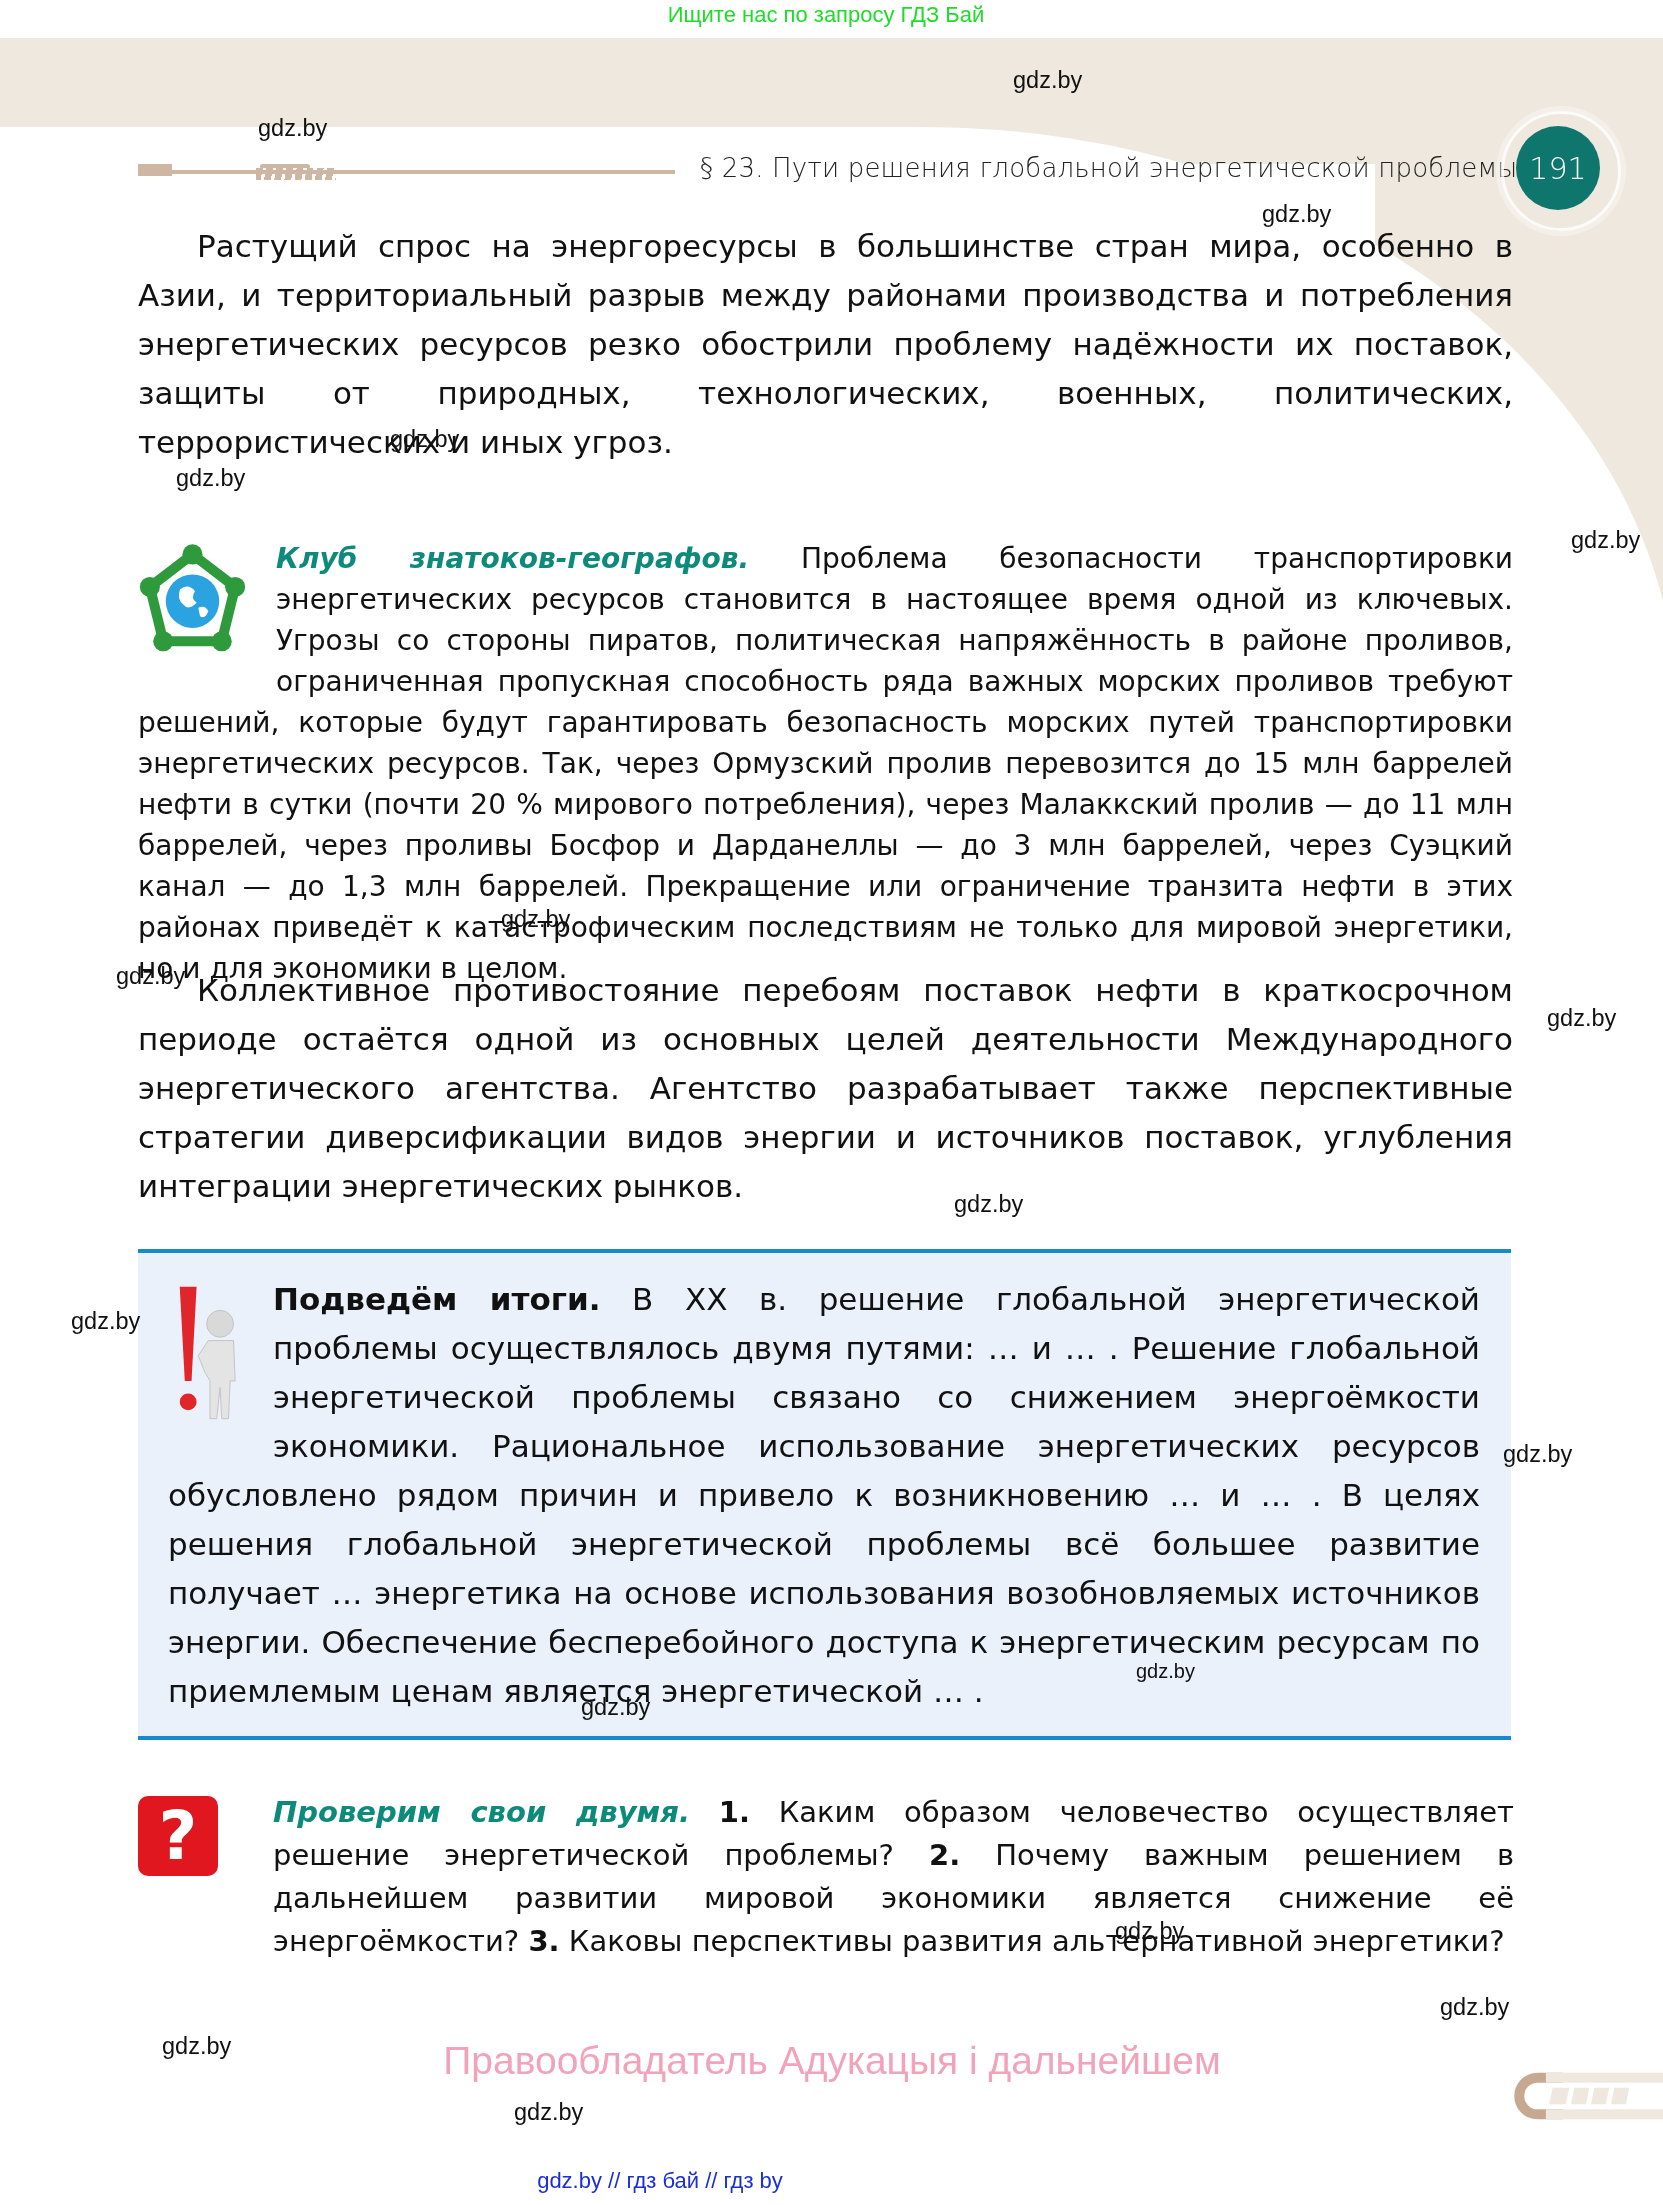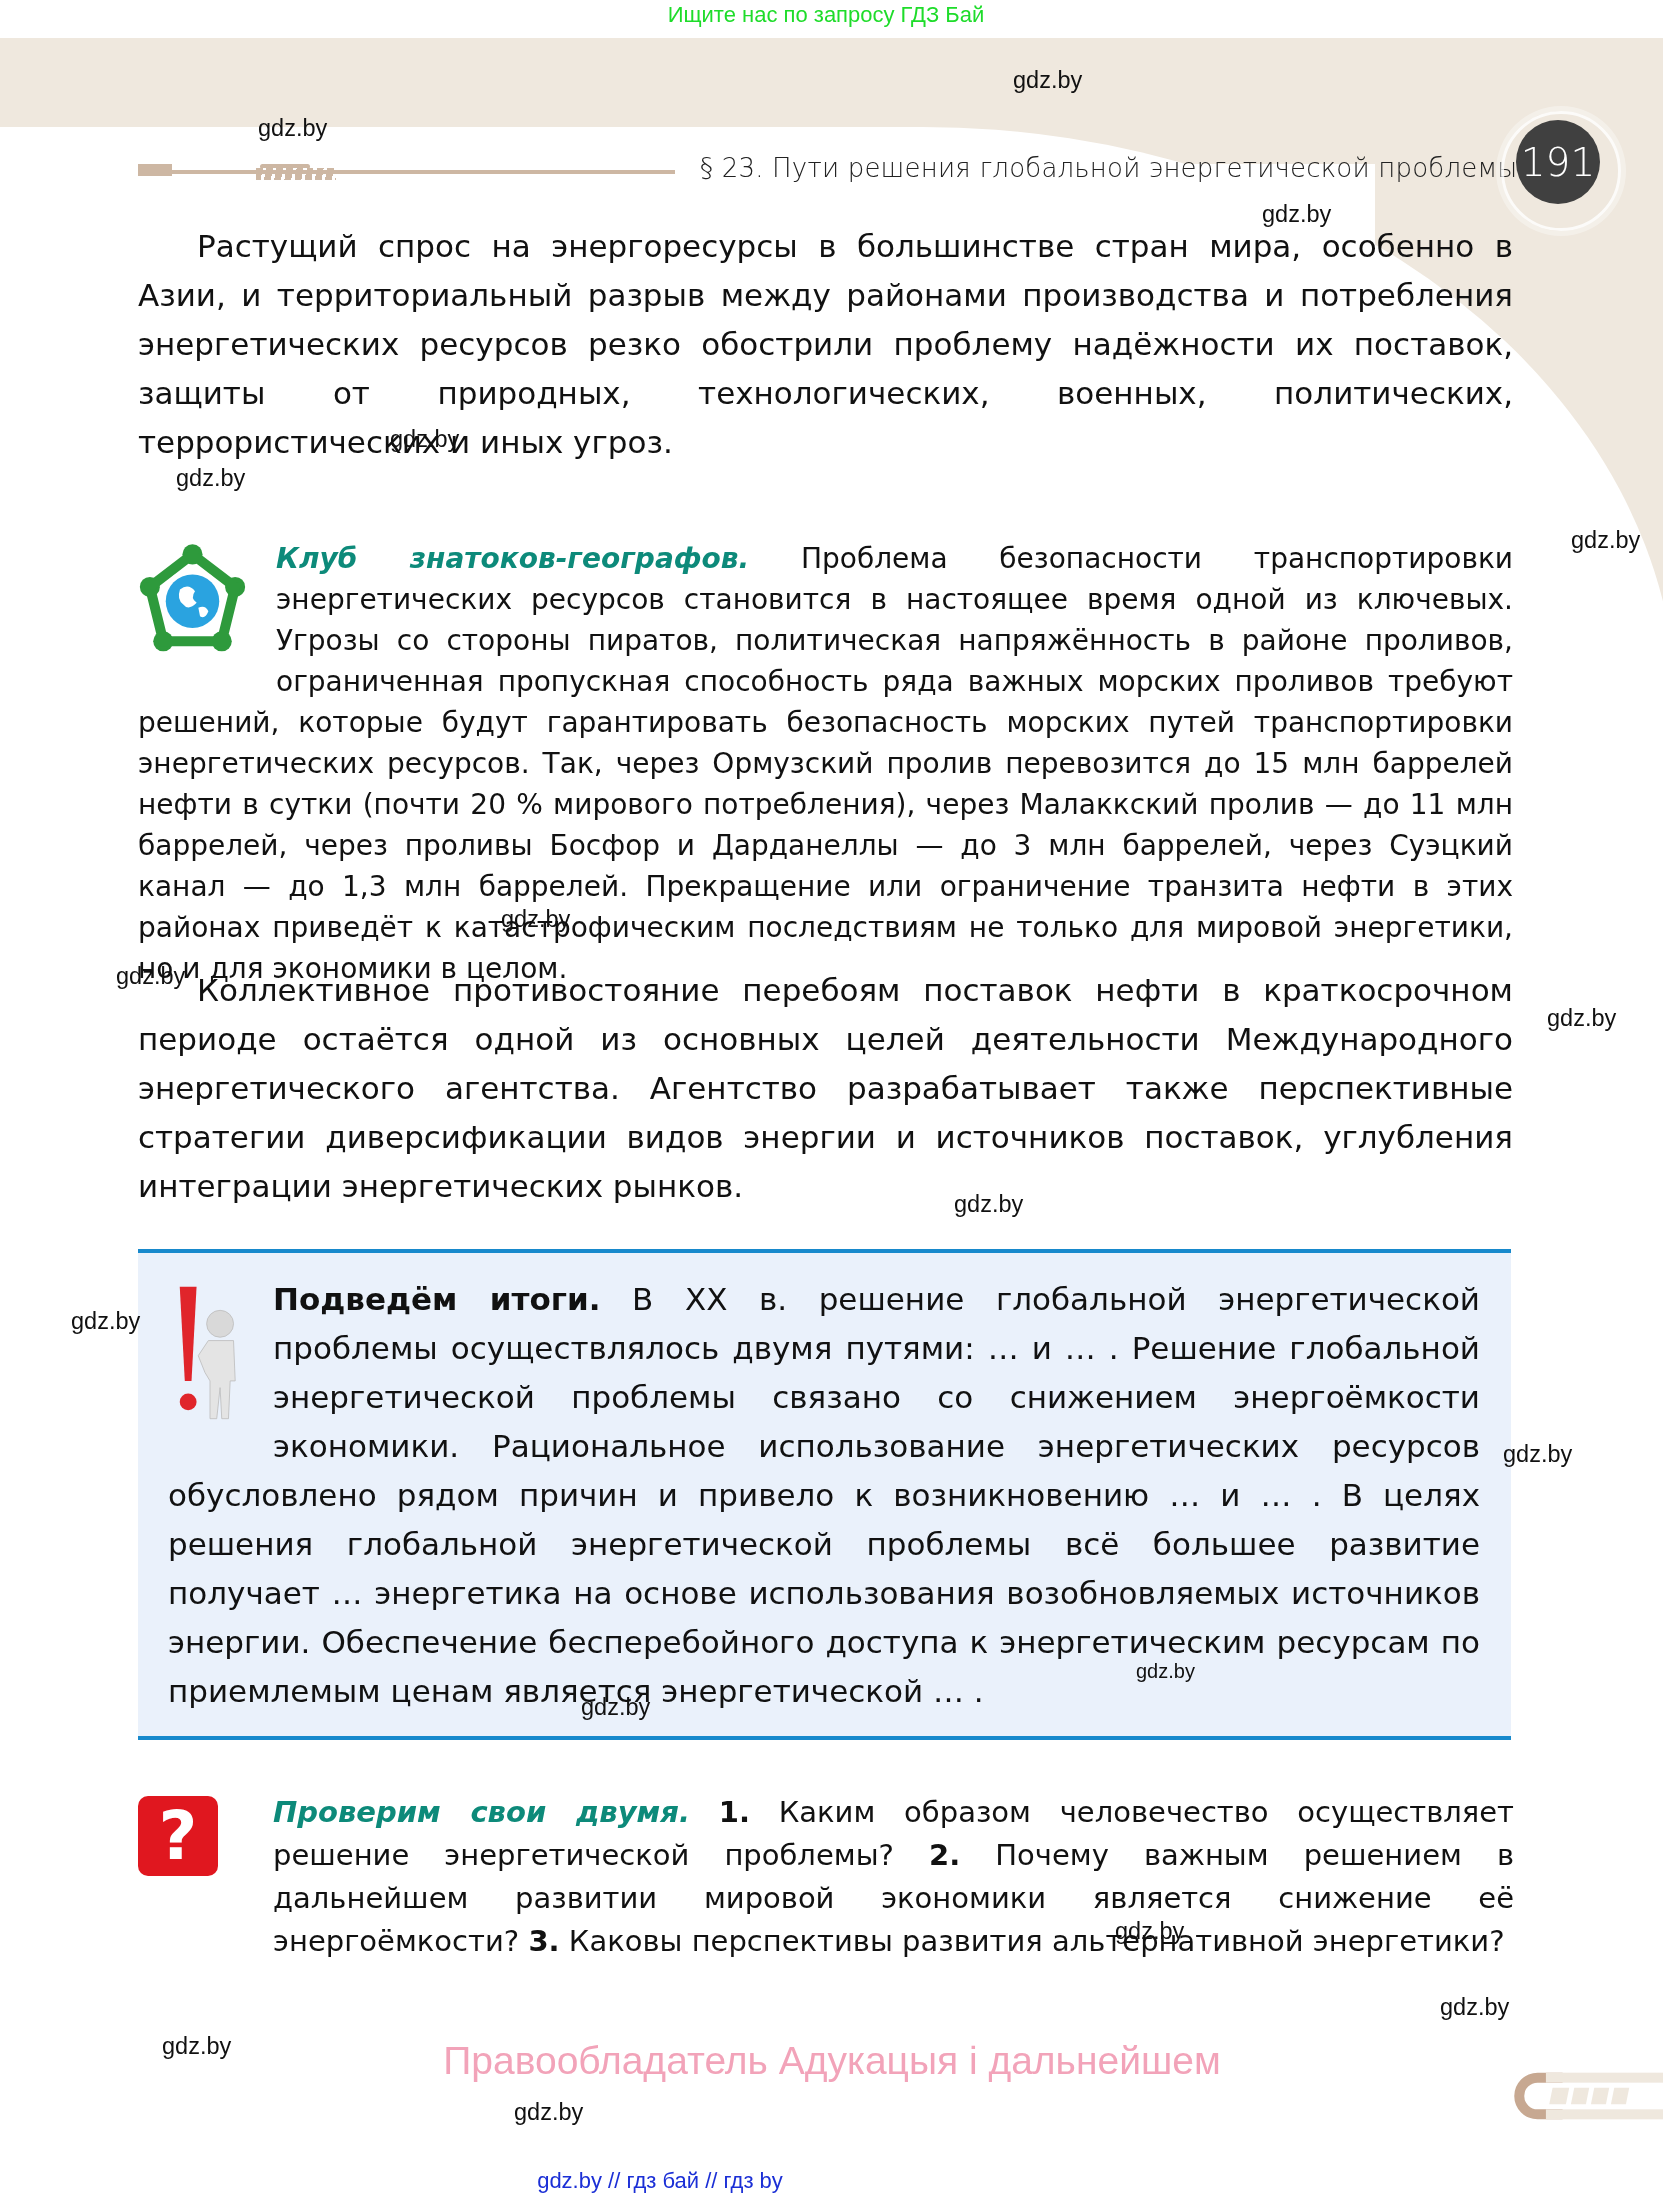--- a/index.html
+++ b/index.html
@@ -9,21 +9,21 @@
   .rightband { position:absolute; left:1375px; top:38px; width:288px; height:713px; background:#efe8de; }
   .banner { position:absolute; left:0; top:1.7px; width:1652px; text-align:center; font-family:"Liberation Sans", sans-serif; font-size:22px; color:#1edc2a; }
   .wm { position:absolute; font-family:"Liberation Sans", sans-serif; font-size:23.5px; color:#111; }
   .wm-small { font-size:20px; }
   .hdr-rule { position:absolute; left:138px; top:170px; width:537px; height:4.2px; background:#cdb7a3; }
   .hdr-deco1 { position:absolute; left:138px; top:164px; width:34px; height:11.7px; background:#cdb7a3; }
   .hdr-deco2 { position:absolute; left:256px; top:168px; width:80px; height:11.7px; background:repeating-linear-gradient(100deg,#cdb7a3 0 6.7px,#fff 6.7px 10px); }
   .hdr-deco3 { position:absolute; left:260px; top:164px; width:50px; height:5px; background:#cdb7a3; border-radius:2.5px; }
   .hdr-title { position:absolute; left:700px; top:153px; font-family:"DejaVu Sans", sans-serif; font-size:26px; font-weight:300; color:#222; letter-spacing:0.2px; }
   .badge-ring { position:absolute; left:1501px; top:111px; width:114px; height:114px; border-radius:50%; border:3.4px solid rgba(255,255,255,0.8); box-shadow:0 0 0 5px rgba(255,255,255,0.35); }
-  .badge { position:absolute; left:1516px; top:120px; width:84px; height:84px; border-radius:50%; background:#404040; color:#fff; font-family:"DejaVu Sans", sans-serif; font-weight:300; font-size:39px; display:flex; align-items:center; justify-content:center; }
+  .badge { position:absolute; left:1516px; top:126px; width:84px; height:84px; border-radius:50%; background:#0f766e; color:#fff; font-family:"DejaVu Sans", sans-serif; font-weight:300; font-size:30px; display:flex; align-items:center; justify-content:center; }
   .p-main { position:absolute; left:138px; width:1375px; font-size:31px; line-height:49px; text-align:justify; margin:0; }
   .p-main .indent { display:inline-block; width:59px; }
   .p-club { position:absolute; left:138px; width:1375px; font-size:28px; line-height:41px; text-align:justify; margin:0; }
   .club-icon { float:left; width:138px; height:126px; margin-top:3.4px; }
   .teal { color:#0d8a7a; font-weight:bold; font-style:italic; }
   .summary-box { position:absolute; left:138px; top:1249px; width:1373px; height:491px; background:#eaf1fb; border-top:4.2px solid #1789cc; border-bottom:4.2px solid #1789cc; box-sizing:border-box; }
   .p-sum { position:absolute; left:168px; width:1312px; top:1275px; font-size:31px; line-height:49px; text-align:justify; margin:0; }
   .excl-icon { float:left; width:105px; height:143px; margin-top:5px; }
   .p-q { position:absolute; left:273px; width:1241px; top:1791px; font-size:29px; line-height:43px; text-align:justify; margin:0; }
   .q-icon { position:absolute; left:138px; top:1796px; width:80px; height:80px; border-radius:10px; background:#e0171f; color:#fff; font-size:67px; font-weight:bold; display:flex; align-items:center; justify-content:center; font-family:"DejaVu Sans", sans-serif; }

